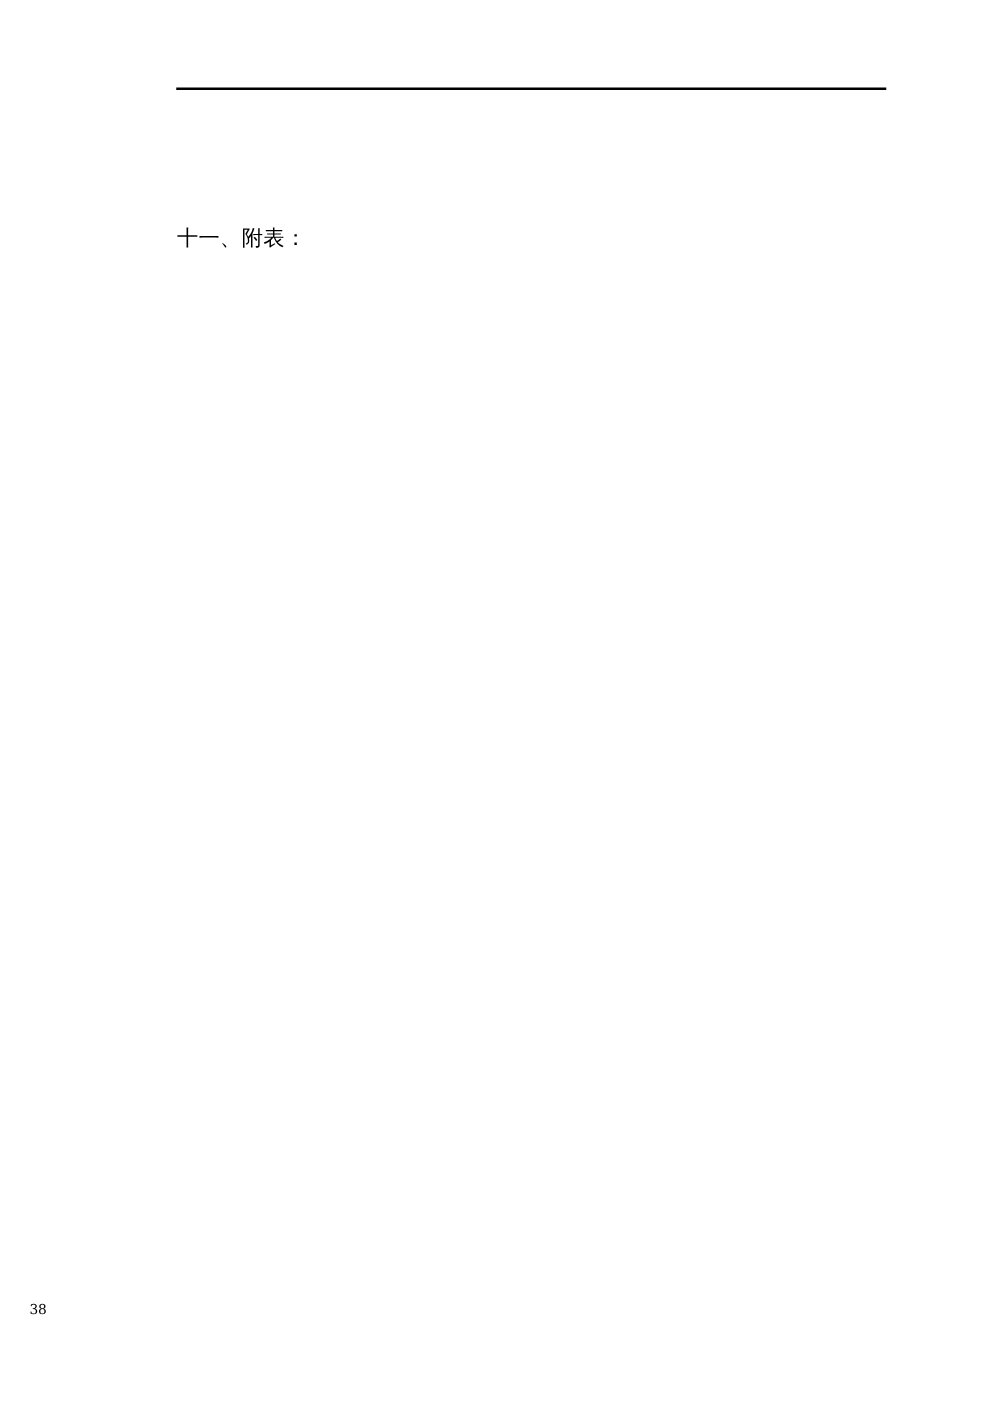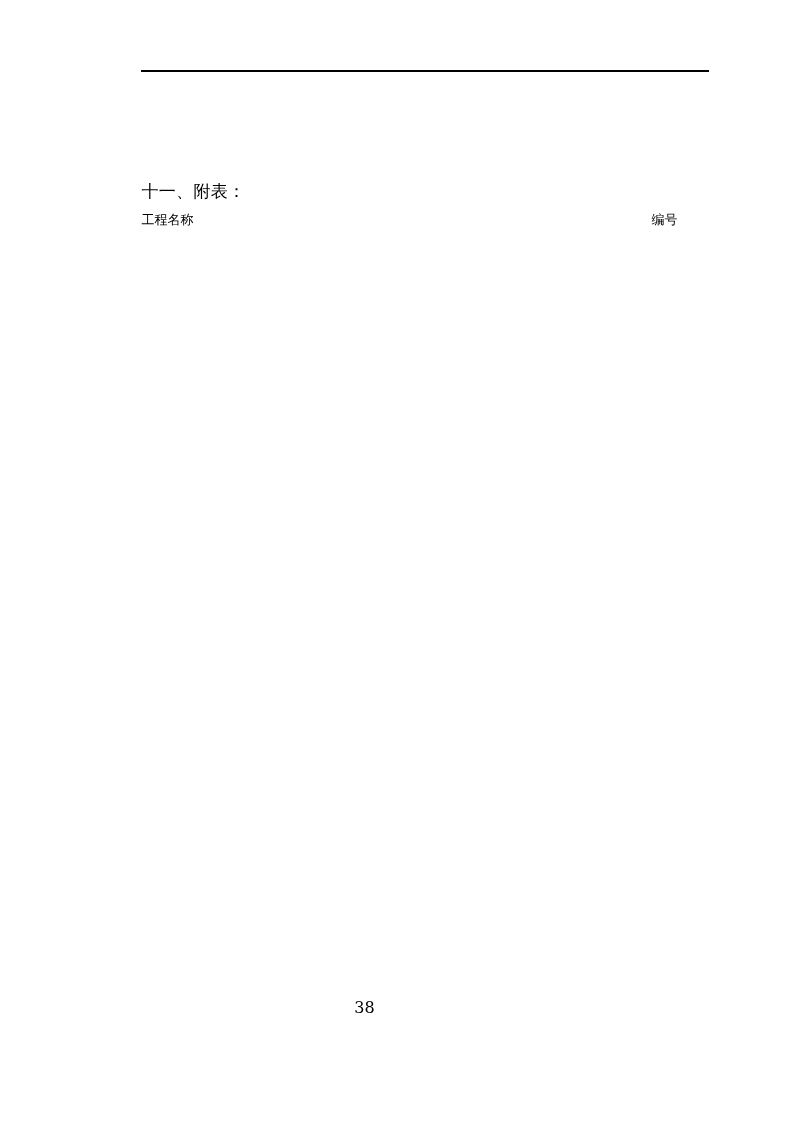--- a/index.html
+++ b/index.html
@@ -81,43 +81,39 @@
     position: absolute;
     left: 510px;
     top: 0;
     white-space: nowrap;
   }
 
   
   .page-number {
     position: absolute;
     left: 0;
-    top: 1000px;
+    top: 1040px;
     width: 682px;
-    text-align: center;
+    text-align: left;
     font-family: "DejaVu Serif", "Liberation Serif", serif;
-    font-size: 16px;
+    font-size: 11px;
     line-height: 16px;
     color: #000000;
   }
 </style>
 </head>
 <body>
 
 <div class="page">
 
   <div class="header-rule"></div>
 
   <div class="content">
 
     <p class="section-heading">十一、附表：</p>
 
 
-    <div class="field-row">
-      <span class="field-left">工程名称</span>
-      <span class="field-right">编号</span>
-    </div>
 
   </div>
 
   <div class="page-number">38</div>
 
 </div>
 
 </body></html>

